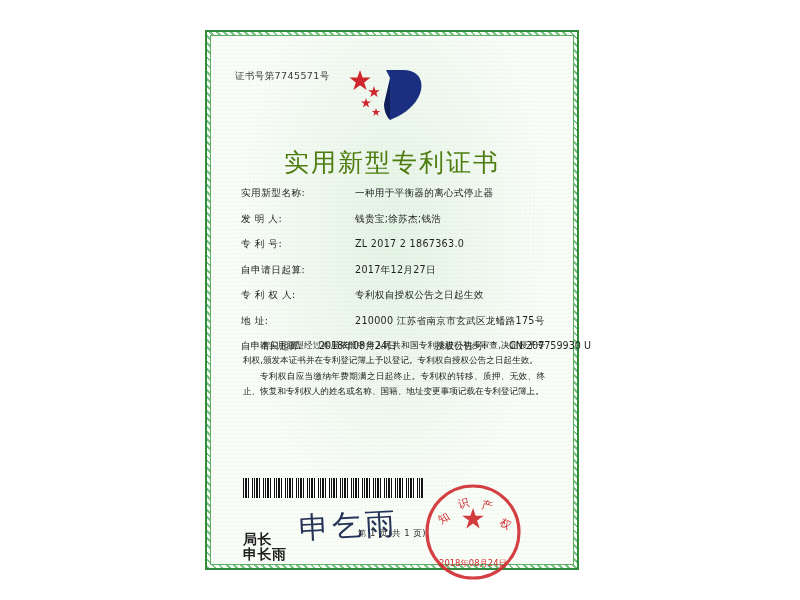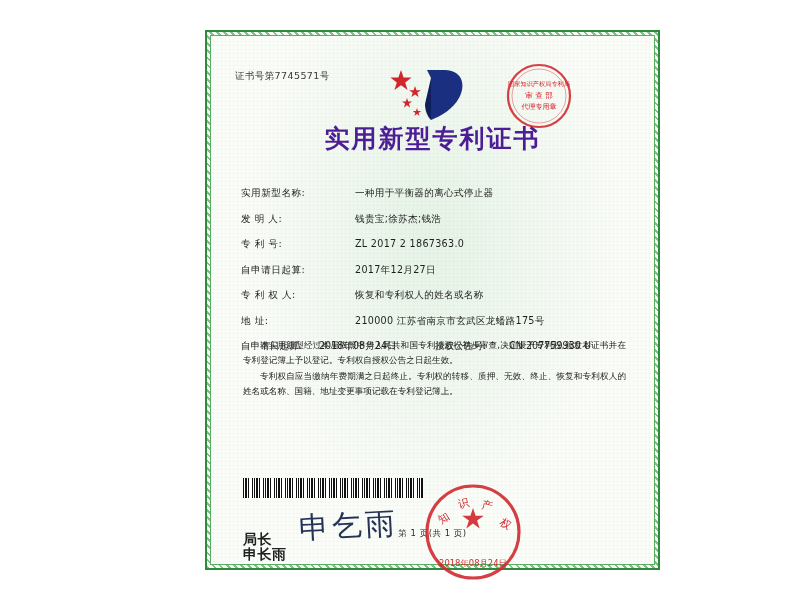--- a/index.html
+++ b/index.html
@@ -15,21 +15,21 @@
     width: 800px;
     height: 600px;
     background: #ffffff;
     overflow: hidden;
   }
   
   .sheet {
     position: absolute;
     left: 205px;
     top: 30px;
-    width: 455px;
+    width: 374px;
     height: 540px;
     background: #fbfdf9;
   }
   
   .border-outer {
     position: absolute;
     left: 0; top: 0; right: 0; bottom: 0;
     border: 2px solid #2f8a3c;
     box-sizing: border-box;
   }
@@ -84,27 +84,27 @@
     top: 28px;
     width: 92px;
     height: 58px;
     transform: translateX(-50%);
   }
 
   .title {
     position: absolute;
     left: 0;
     right: 0;
-    top: 84px;
+    top: 108px;
     text-align: center;
     font-family: "DejaVu Serif", "Liberation Serif", serif;
-    font-weight: bold;
+    font-weight: normal;
     font-size: 25px;
     letter-spacing: 2px;
-    color: #4c1d95;
+    color: #4d7c0f;
   }
 
   .fields {
     position: absolute;
     left: 28px;
     top: 148px;
     right: 26px;
   }
   .field {
     display: flex;
@@ -255,21 +255,21 @@
         <div class="field">
           <span class="lbl">专 利 号:</span>
           <span class="val">ZL 2017 2 1867363.0</span>
         </div>
         <div class="field">
           <span class="lbl">自申请日起算:</span>
           <span class="val">2017年12月27日</span>
         </div>
         <div class="field">
           <span class="lbl">专 利 权 人:</span>
-          <span class="val">恢复和专利权人的姓名或名称</span>
+          <span class="val">专利权自授权公告之日起生效</span>
         </div>
         <div class="field">
           <span class="lbl">地          址:</span>
           <span class="val">210000  江苏省南京市玄武区龙蟠路175号</span>
         </div>
         <div class="pub-row">
           <span class="lbl">自申请日起算:</span>
           <span class="val">2018年08月24日</span>
           <span class="lbl2">授权公告号:</span>
           <span class="val2">CN 207759930 U</span>
@@ -286,29 +286,20 @@
       <div class="sig-block">
         <div>局长</div>
         <div>申长雨</div>
       </div>
       <div class="signature">申乞雨</div>
 
       <div class="page-no">第 1 页(共 1 页)</div>
 
     </div>
 
-    <div class="seal-top">
-      <svg viewBox="0 0 68 68" width="68" height="68">
-        <circle cx="34" cy="34" r="31" fill="none" stroke="#d0262c" stroke-width="2.2" opacity="0.88"></circle>
-        <circle cx="34" cy="34" r="27" fill="none" stroke="#d0262c" stroke-width="0.7" opacity="0.6"></circle>
-        <text x="34" y="24" fill="#d0262c" font-size="6.2" text-anchor="middle" font-family="DejaVu Serif, serif">国家知识产权局专利局</text>
-        <text x="34" y="36" fill="#d0262c" font-size="7.5" text-anchor="middle" font-family="DejaVu Serif, serif">审 查 部</text>
-        <text x="34" y="47" fill="#d0262c" font-size="7" text-anchor="middle" font-family="DejaVu Serif, serif">代理专用章</text>
-      </svg>
-    </div>
 
     <div class="seal-main">
       <svg viewBox="0 0 100 100" width="100" height="100">
         <circle cx="50" cy="50" r="46" fill="none" stroke="#cf2a2f" stroke-width="3.2" opacity="0.9"></circle>
         <g fill="#cf2a2f" opacity="0.92">
           <polygon points="50,26 52.6,33.8 60.8,33.8 54.1,38.6 56.7,46.4 50,41.6 43.3,46.4 45.9,38.6 39.2,33.8 47.4,33.8"></polygon>
         </g>
         <text x="18" y="42" fill="#cf2a2f" font-size="11" font-family="DejaVu Serif, serif" transform="rotate(-32 18 42)">知</text>
         <text x="36" y="26" fill="#cf2a2f" font-size="11" font-family="DejaVu Serif, serif" transform="rotate(-12 36 26)">识</text>
         <text x="58" y="26" fill="#cf2a2f" font-size="11" font-family="DejaVu Serif, serif" transform="rotate(12 58 26)">产</text>

